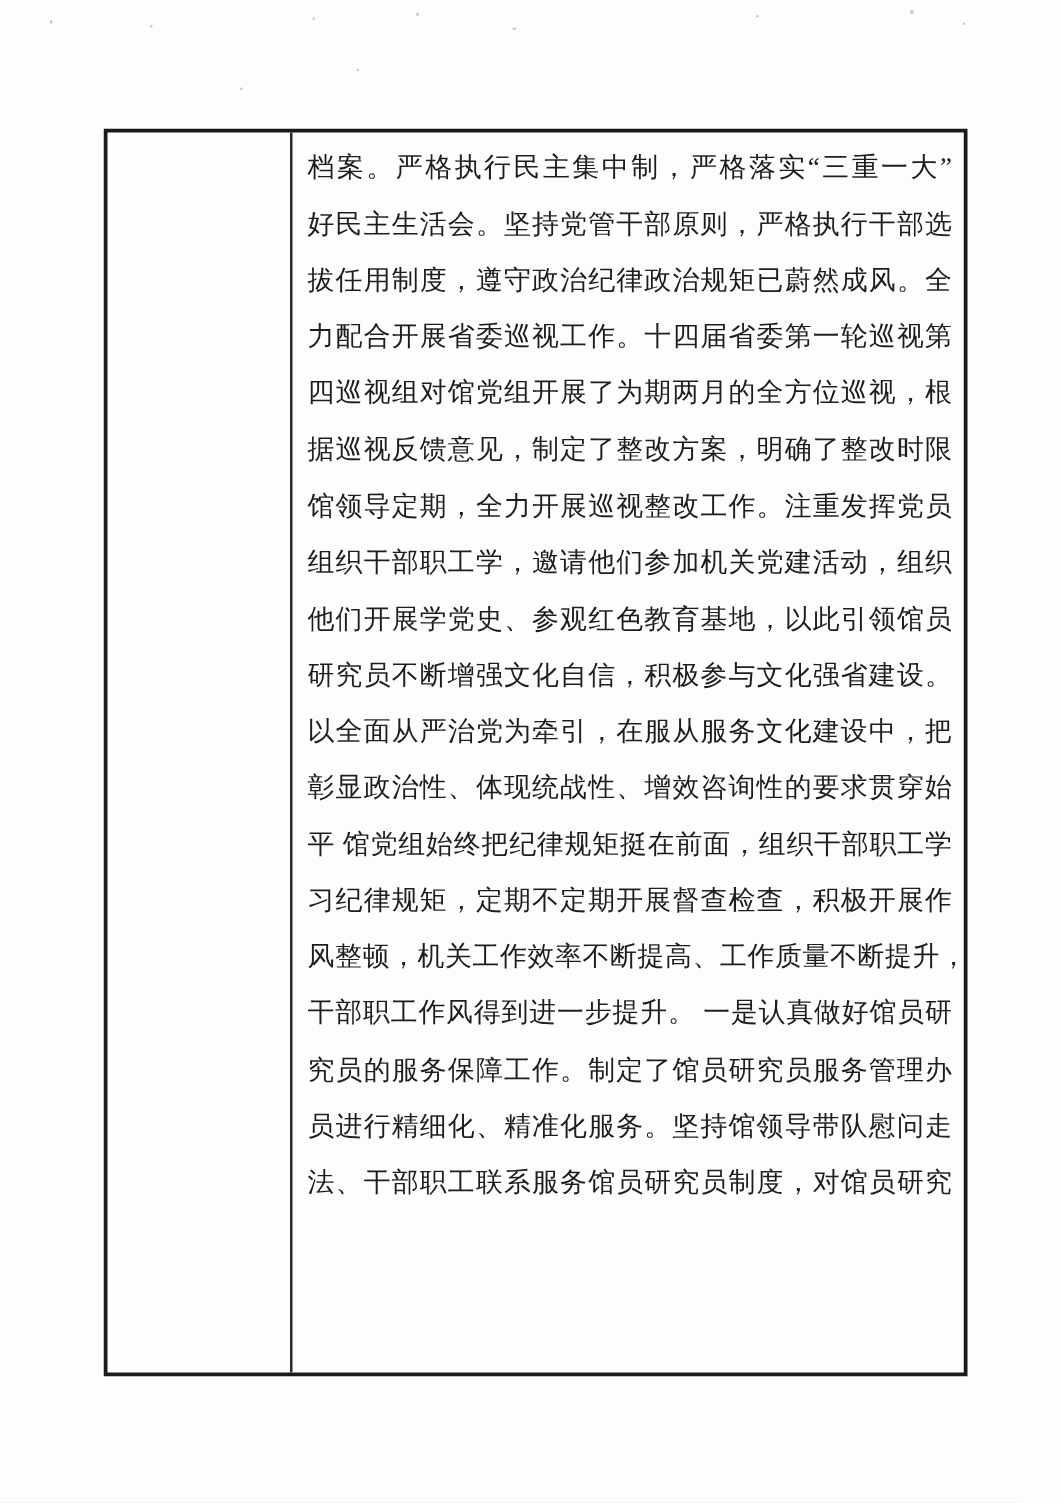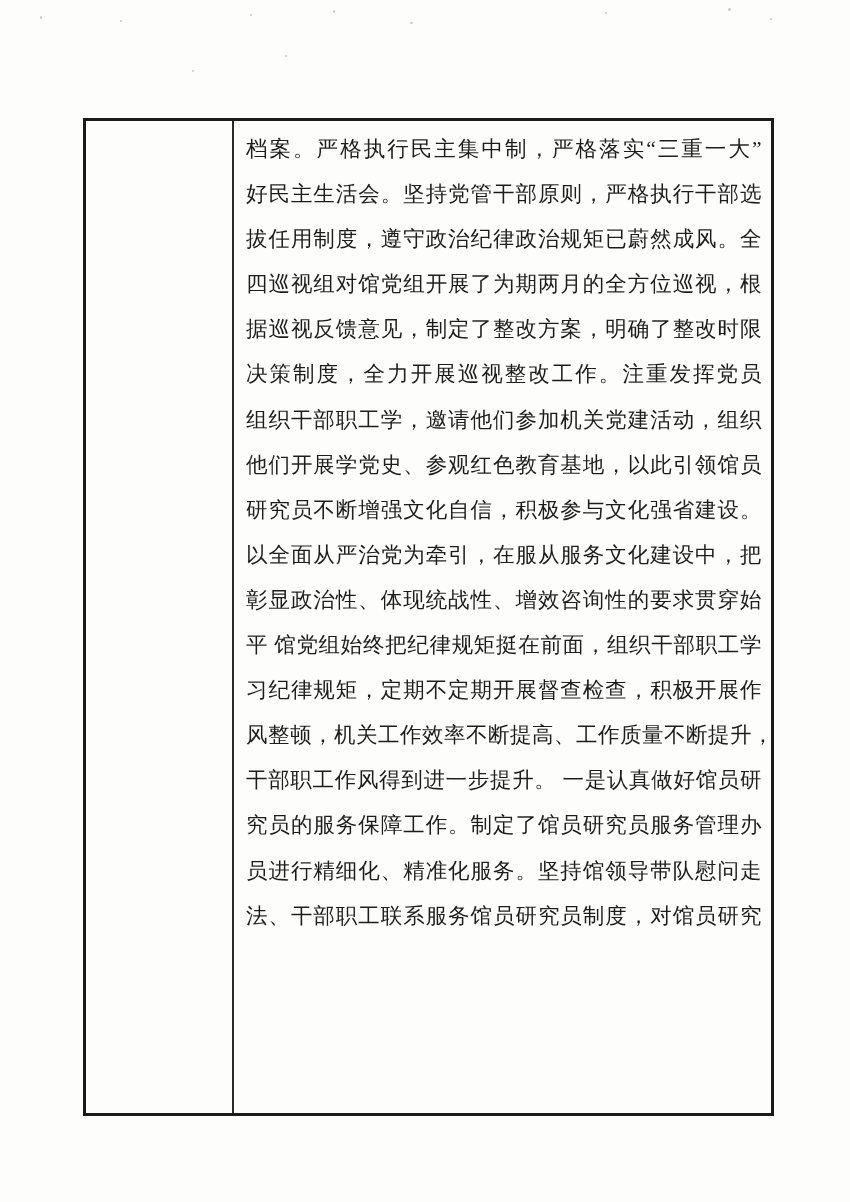--- a/index.html
+++ b/index.html
@@ -18,21 +18,21 @@
   
   .speckle {
     position: absolute;
     background: #9a9a9a;
     border-radius: 50%;
     opacity: 0.55;
   }
   .doc-table {
     position: absolute;
     left: 83px;
-    top: 118px;
+    top: 103px;
     width: 691px;
     height: 998px;
     border: 3px solid #1b1b1b;
     display: flex;
     background: #fdfdfc;
   }
   .cell-left {
     width: 148px;
     min-width: 148px;
     border-right: 2px solid #2a2a2a;
@@ -70,23 +70,24 @@
   <span class="speckle" style="left:770px; top:18px;  width:2px; height:2px;"></span>
   <span class="speckle" style="left:285px; top:55px;  width:2px; height:2px;"></span>
   <span class="speckle" style="left:192px; top:70px;  width:2px; height:2px;"></span>
 
   <div class="doc-table">
     <div class="cell-left"></div>
     <div class="cell-right">
       <div class="text-line">档案。严格执行民主集中制，严格落实“三重一大”</div>
       <div class="text-line">好民主生活会。坚持党管干部原则，严格执行干部选</div>
       <div class="text-line">拔任用制度，遵守政治纪律政治规矩已蔚然成风。全</div>
+      <div class="text-line">力配合开展省委巡视工作。十四届省委第一轮巡视第</div>
       <div class="text-line">四巡视组对馆党组开展了为期两月的全方位巡视，根</div>
       <div class="text-line">据巡视反馈意见，制定了整改方案，明确了整改时限</div>
-      <div class="text-line">决策制度，全力开展巡视整改工作。注重发挥党员</div>
+      <div class="text-line">馆领导定期，全力开展巡视整改工作。注重发挥党员</div>
       <div class="text-line">组织干部职工学，邀请他们参加机关党建活动，组织</div>
       <div class="text-line">他们开展学党史、参观红色教育基地，以此引领馆员</div>
       <div class="text-line">研究员不断增强文化自信，积极参与文化强省建设。</div>
       <div class="text-line">以全面从严治党为牵引，在服从服务文化建设中，把</div>
       <div class="text-line">彰显政治性、体现统战性、增效咨询性的要求贯穿始</div>
       <div class="text-line">平 馆党组始终把纪律规矩挺在前面，组织干部职工学</div>
       <div class="text-line">习纪律规矩，定期不定期开展督查检查，积极开展作</div>
       <div class="text-line">风整顿，机关工作效率不断提高、工作质量不断提升，</div>
       <div class="text-line">干部职工作风得到进一步提升。 一是认真做好馆员研</div>
       <div class="text-line">究员的服务保障工作。制定了馆员研究员服务管理办</div>

